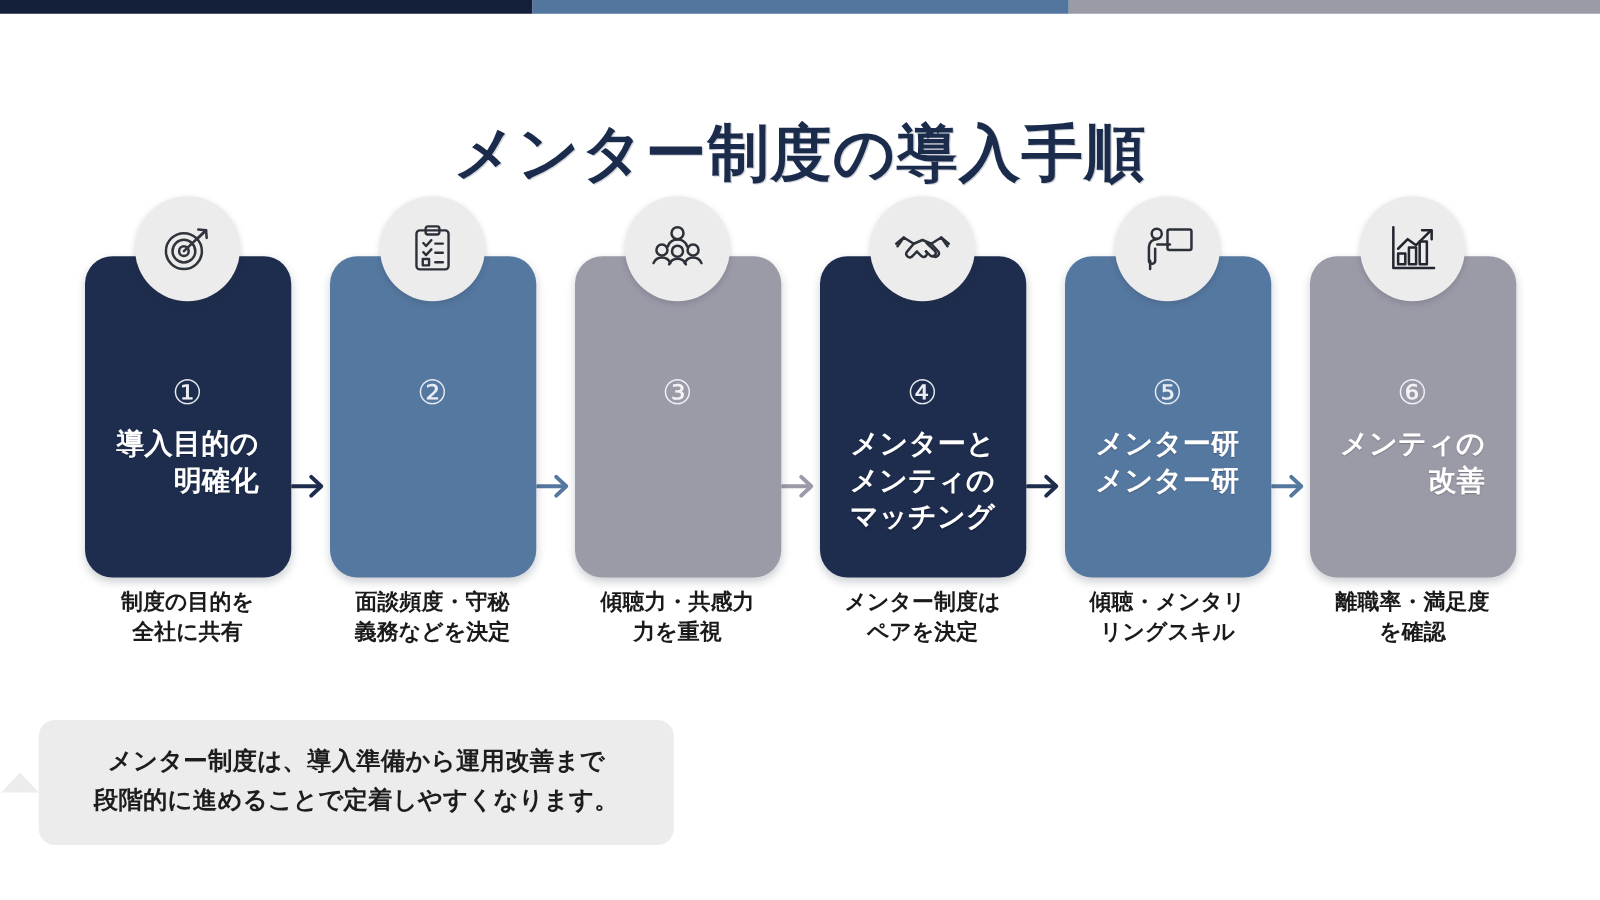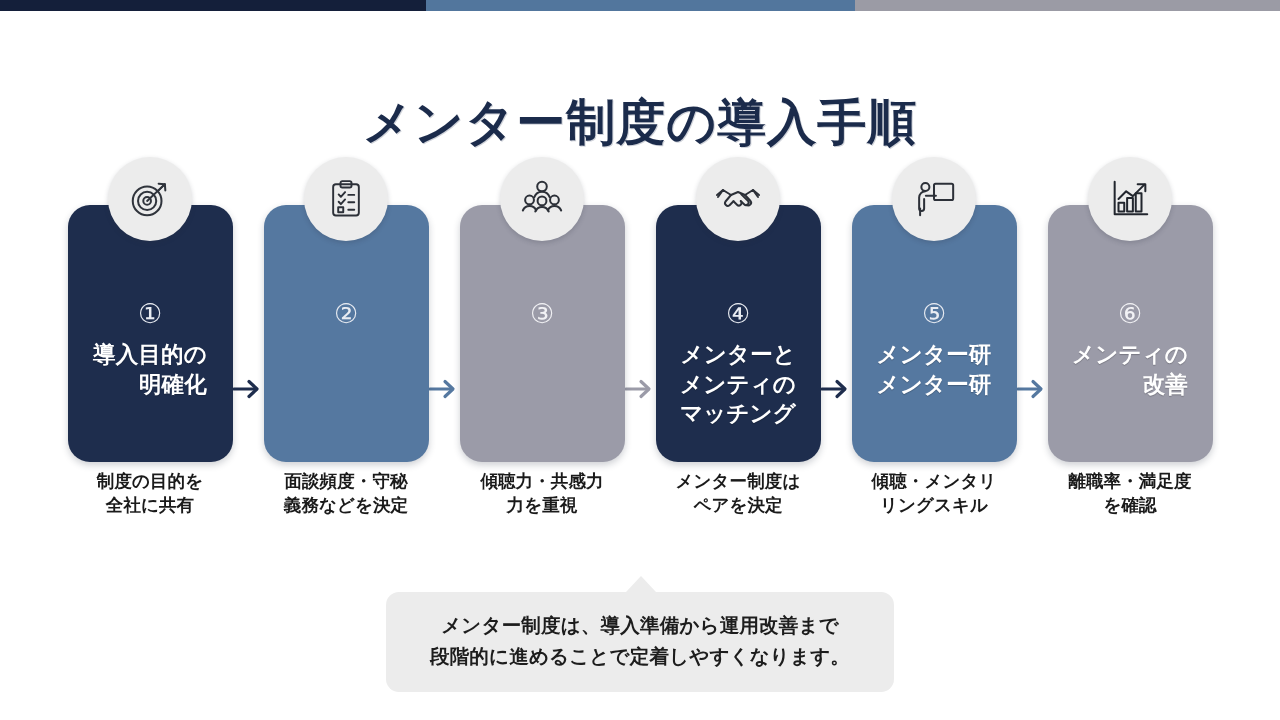--- a/index.html
+++ b/index.html
@@ -138,21 +138,20 @@
   }
   .arrow svg { display: block; }
 
   
   .callout-wrap {
     position: absolute;
     top: 576px;
     left: 0;
     width: 1280px;
     display: flex;
-    flex-direction: column;
     align-items: center;
   }
   .callout-pointer {
     width: 0; height: 0;
     border-left: 15px solid transparent;
     border-right: 15px solid transparent;
     border-bottom: 16px solid #ececec;
     margin-left: 1px;
   }
   .callout {

